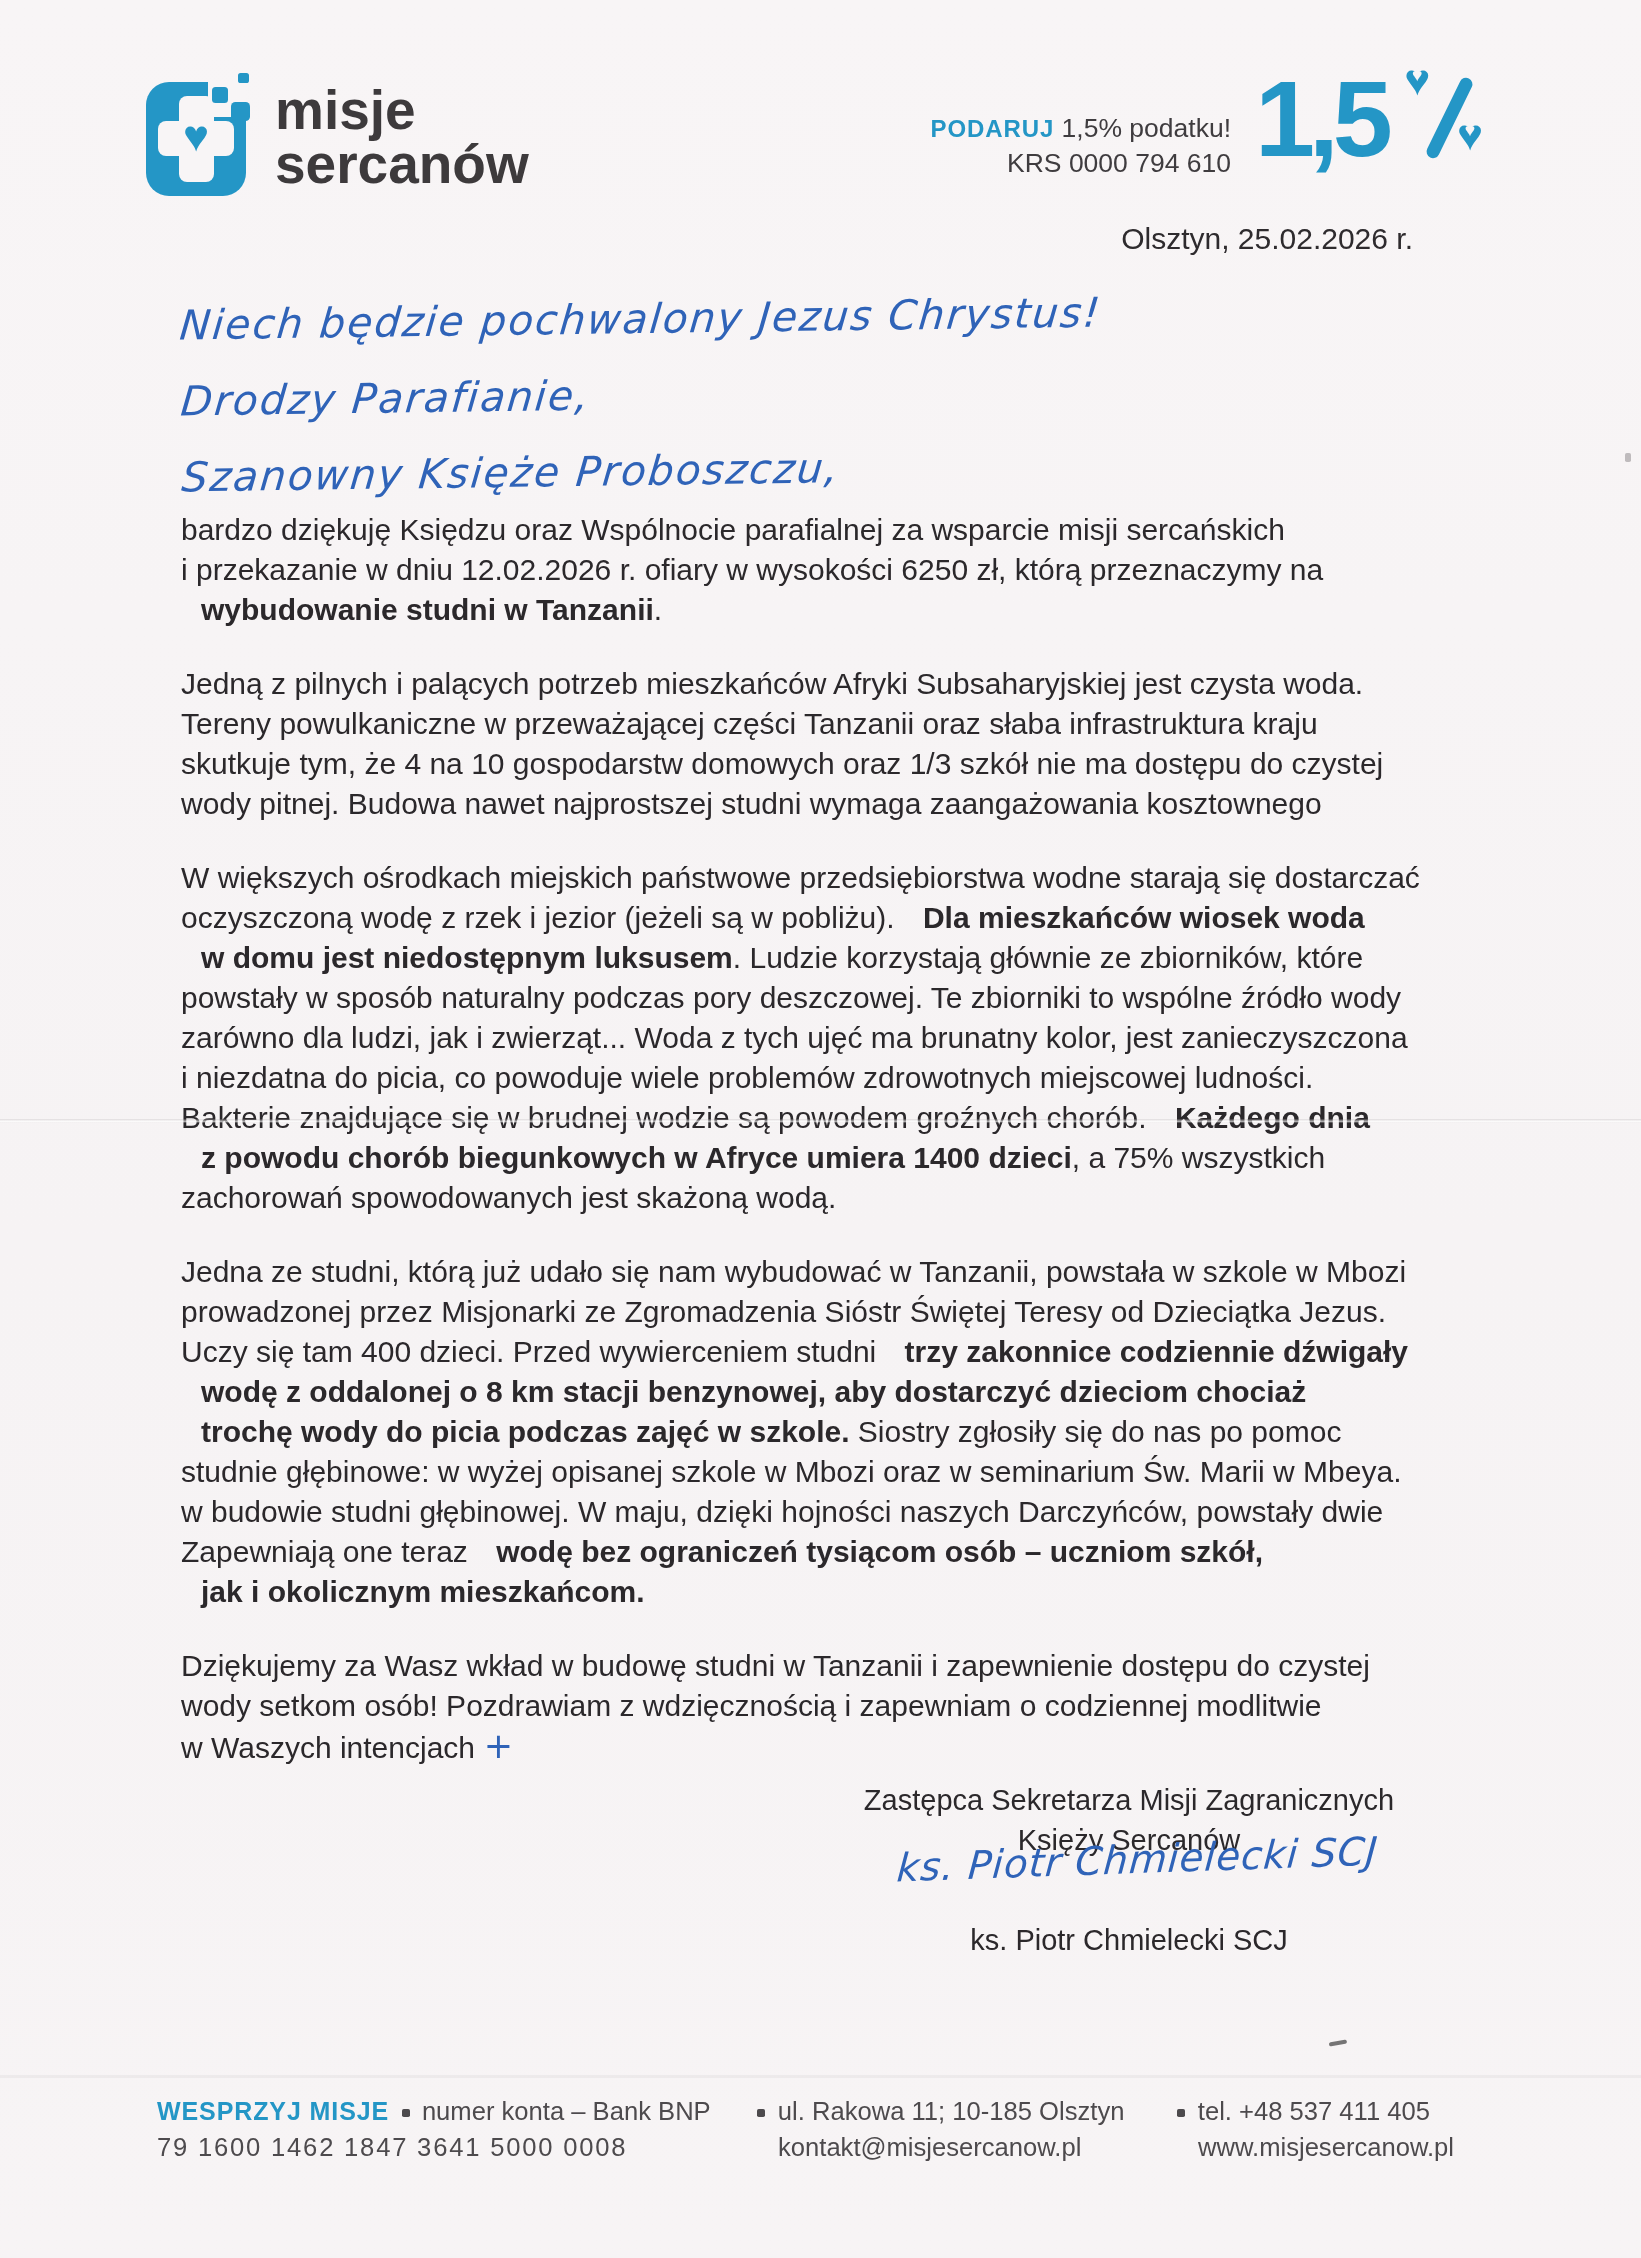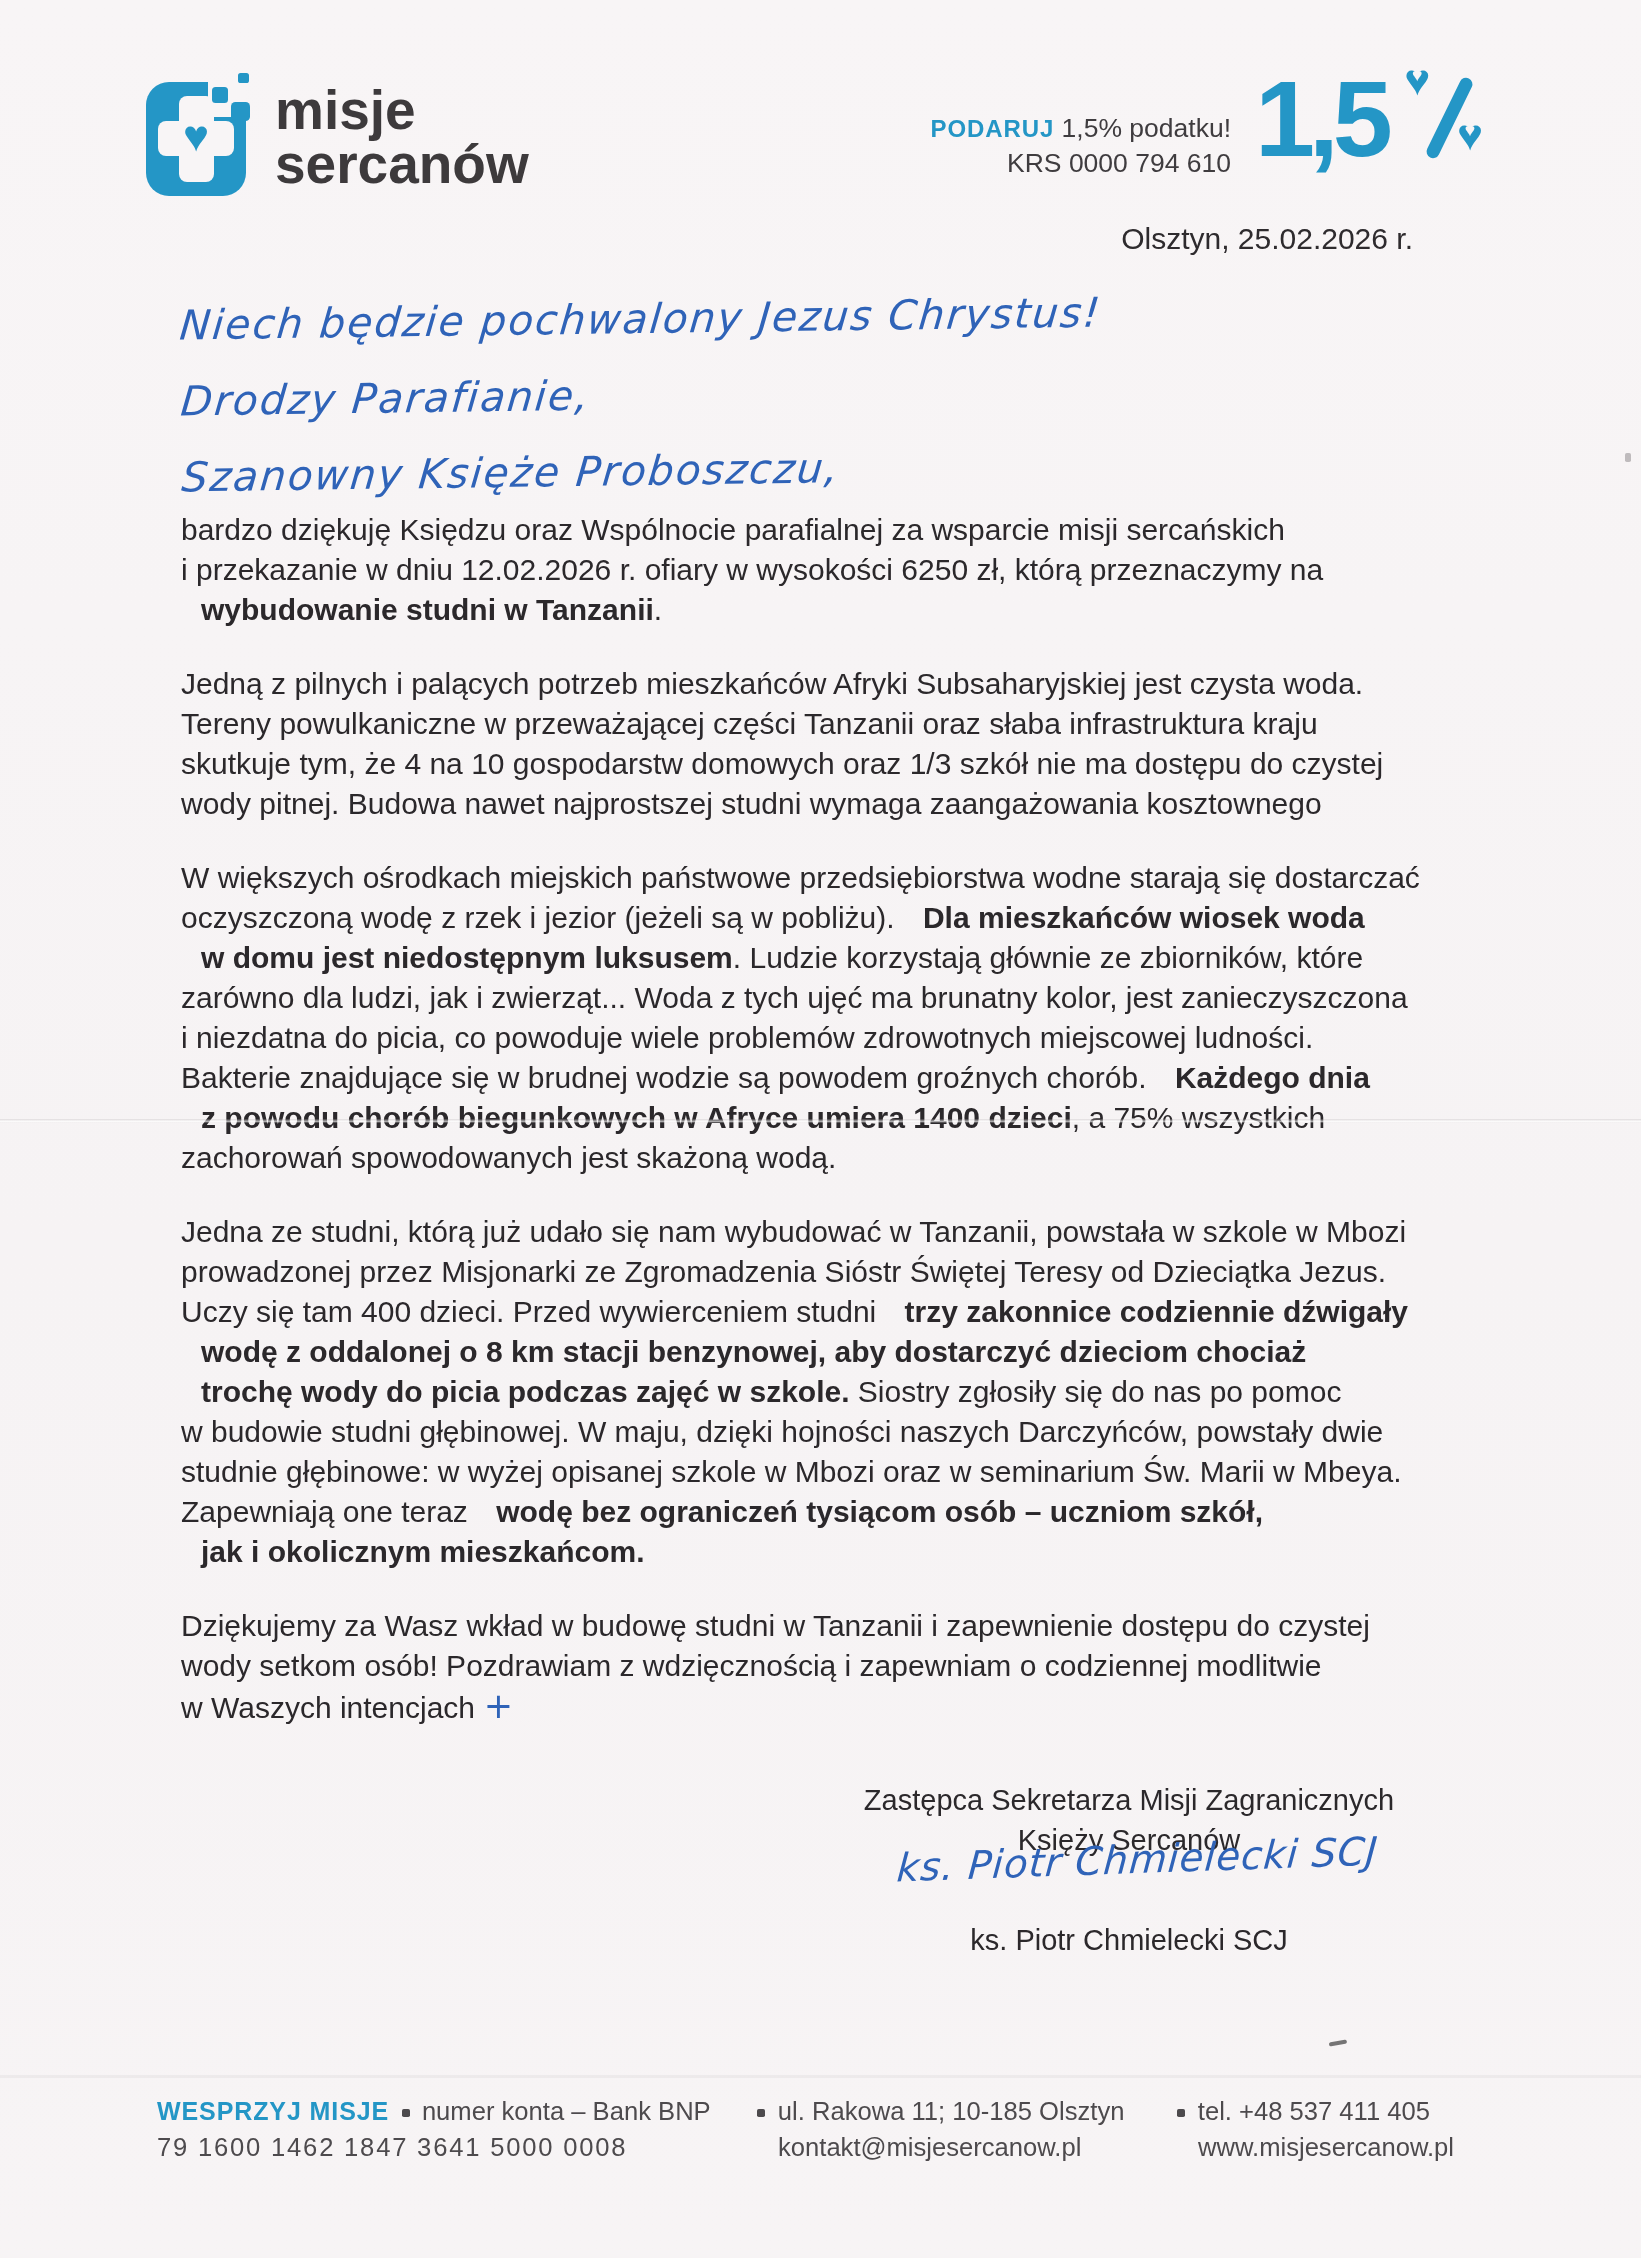--- a/index.html
+++ b/index.html
@@ -125,34 +125,35 @@
       <div class="para">
         <div class="bline"><span>Jedną z pilnych i palących potrzeb mieszkańców Afryki Subsaharyjskiej jest czysta woda.</span></div>
         <div class="bline"><span>Tereny powulkaniczne w przeważającej części Tanzanii oraz słaba infrastruktura kraju</span></div>
         <div class="bline"><span>skutkuje tym, że 4 na 10 gospodarstw domowych oraz 1/3 szkół nie ma dostępu do czystej</span></div>
         <div class="bline"><span>wody pitnej. Budowa nawet najprostszej studni wymaga zaangażowania kosztownego</span></div>
       </div>
       <div class="para">
         <div class="bline"><span>W większych ośrodkach miejskich państwowe przedsiębiorstwa wodne starają się dostarczać</span></div>
         <div class="bline"><span>oczyszczoną wodę z rzek i jezior (jeżeli są w pobliżu). </span><span class="bold">Dla mieszkańców wiosek woda</span></div>
         <div class="bline"><span class="bold">w domu jest niedostępnym luksusem</span><span>. Ludzie korzystają głównie ze zbiorników, które</span></div>
+        <div class="bline"><span>powstały w sposób naturalny podczas pory deszczowej. Te zbiorniki to wspólne źródło wody</span></div>
         <div class="bline"><span>zarówno dla ludzi, jak i zwierząt... Woda z tych ujęć ma brunatny kolor, jest zanieczyszczona</span></div>
         <div class="bline"><span>i niezdatna do picia, co powoduje wiele problemów zdrowotnych miejscowej ludności.</span></div>
         <div class="bline"><span>Bakterie znajdujące się w brudnej wodzie są powodem groźnych chorób. </span><span class="bold">Każdego dnia</span></div>
         <div class="bline"><span class="bold">z powodu chorób biegunkowych w Afryce umiera 1400 dzieci</span><span>, a 75% wszystkich</span></div>
         <div class="bline"><span>zachorowań spowodowanych jest skażoną wodą.</span></div>
       </div>
       <div class="para">
         <div class="bline"><span>Jedna ze studni, którą już udało się nam wybudować w Tanzanii, powstała w szkole w Mbozi</span></div>
         <div class="bline"><span>prowadzonej przez Misjonarki ze Zgromadzenia Sióstr Świętej Teresy od Dzieciątka Jezus.</span></div>
         <div class="bline"><span>Uczy się tam 400 dzieci. Przed wywierceniem studni </span><span class="bold">trzy zakonnice codziennie dźwigały</span></div>
         <div class="bline"><span class="bold">wodę z oddalonej o 8 km stacji benzynowej, aby dostarczyć dzieciom chociaż</span></div>
         <div class="bline"><span class="bold">trochę wody do picia podczas zajęć w szkole.</span><span> Siostry zgłosiły się do nas po pomoc</span></div>
+        <div class="bline"><span>studnie głębinowe: w wyżej opisanej szkole w Mbozi oraz w seminarium Św. Marii w Mbeya.</span></div>
         <div class="bline"><span>w budowie studni głębinowej. W maju, dzięki hojności naszych Darczyńców, powstały dwie</span></div>
-        <div class="bline"><span>studnie głębinowe: w wyżej opisanej szkole w Mbozi oraz w seminarium Św. Marii w Mbeya.</span></div>
         <div class="bline"><span>Zapewniają one teraz </span><span class="bold">wodę bez ograniczeń tysiącom osób – uczniom szkół,</span></div>
         <div class="bline"><span class="bold">jak i okolicznym mieszkańcom.</span></div>
       </div>
       <div class="para">
         <div class="bline"><span>Dziękujemy za Wasz wkład w budowę studni w Tanzanii i zapewnienie dostępu do czystej</span></div>
         <div class="bline"><span>wody setkom osób! Pozdrawiam z wdzięcznością i zapewniam o codziennej modlitwie</span></div>
         <div class="bline"><span>w Waszych intencjach</span><span class="hw-cross">+</span></div>
       </div>
     </div>
 

